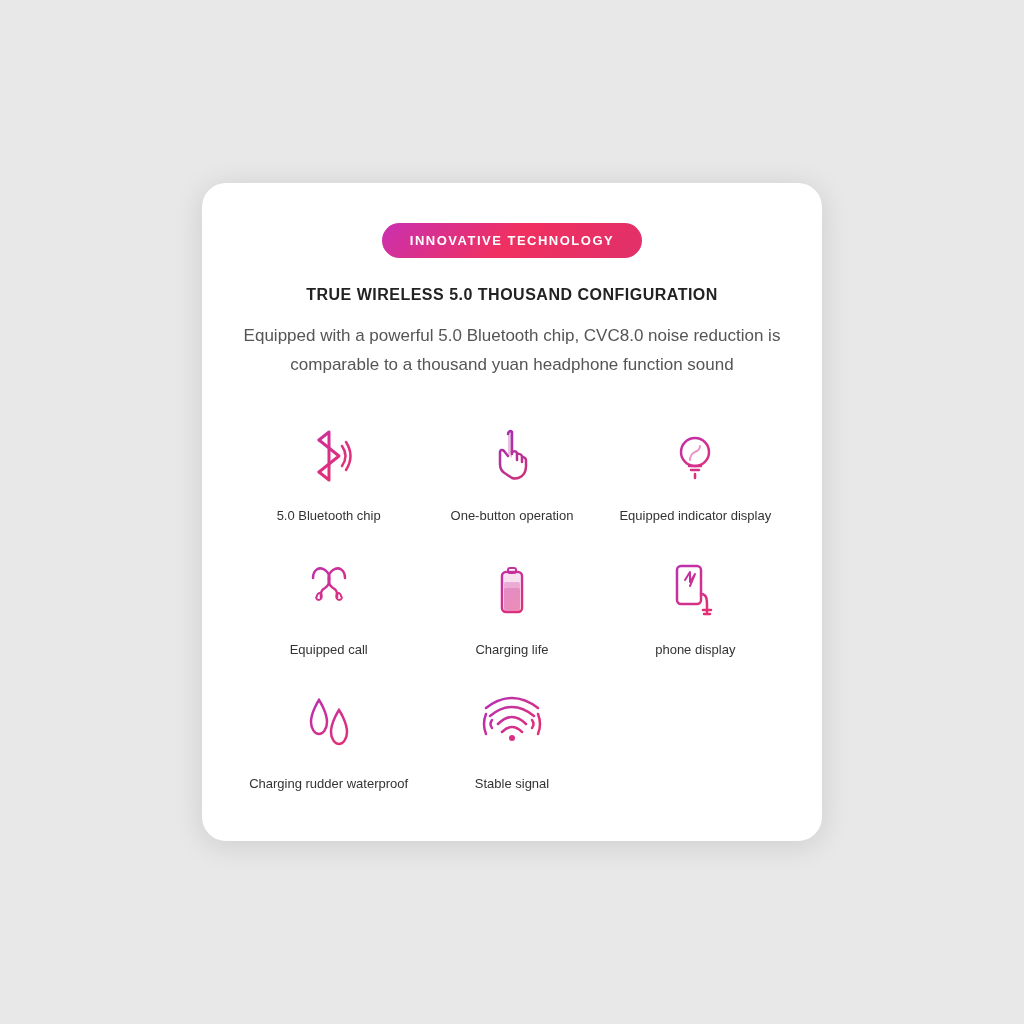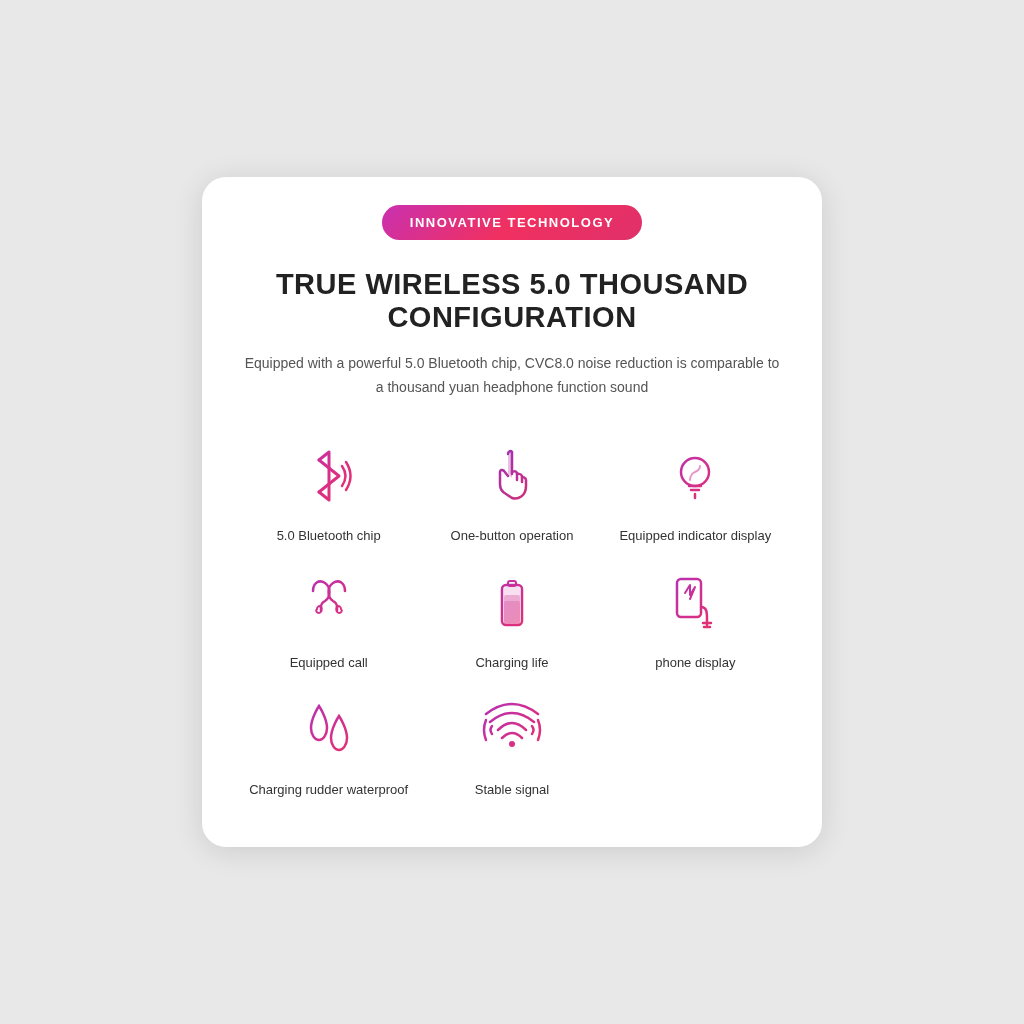--- a/index.html
+++ b/index.html
@@ -8,56 +8,56 @@
       display: flex;
       justify-content: center;
       align-items: center;
       min-height: 100vh;
       font-family: Arial, sans-serif;
     }
     .card {
       background: #fff;
       border-radius: 24px;
       width: 620px;
-      padding: 28px 40px 50px;
+      padding: 40px 40px 50px;
       box-shadow: 0 4px 30px rgba(0,0,0,0.12);
     }
     .badge-wrap {
       display: flex;
       justify-content: center;
       margin-bottom: 28px;
     }
     .badge {
       background: linear-gradient(135deg, #c930b0, #f03060, #e0306a);
       color: #fff;
       font-size: 13px;
       font-weight: 700;
       letter-spacing: 1.5px;
       padding: 10px 28px;
       border-radius: 30px;
     }
     .main-title {
       text-align: center;
-      font-size: 29px;
+      font-size: 16px;
       font-weight: 700;
       color: #222;
       letter-spacing: 0.5px;
       margin-bottom: 18px;
     }
     .subtitle {
       text-align: center;
-      font-size: 14px;
+      font-size: 17px;
       color: #555;
       line-height: 1.7;
       margin-bottom: 36px;
     }
     .features-grid {
       display: grid;
       grid-template-columns: repeat(3, 1fr);
-      gap: 20px 10px;
+      gap: 27px 10px;
     }
     .feature-item {
       display: flex;
       flex-direction: column;
       align-items: center;
       gap: 12px;
     }
     .icon-wrap {
       width: 80px;
       height: 80px;

